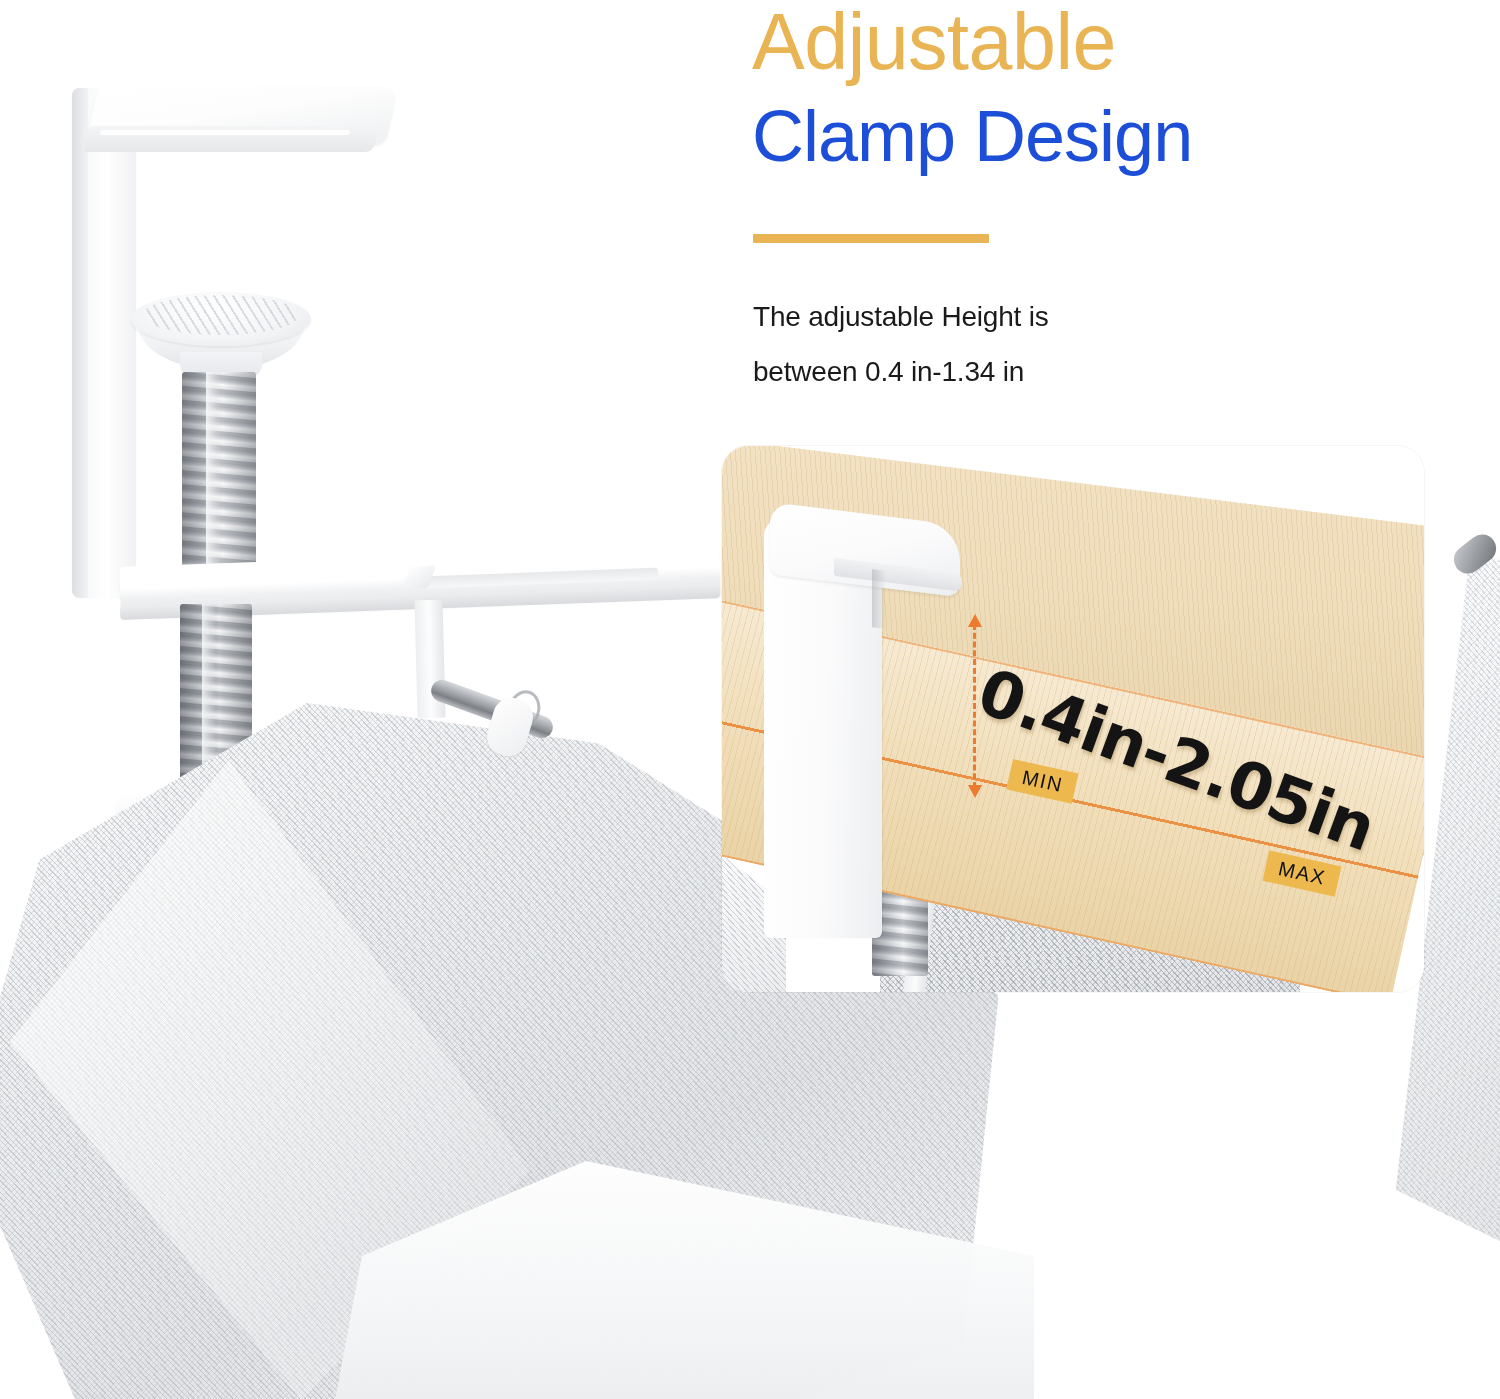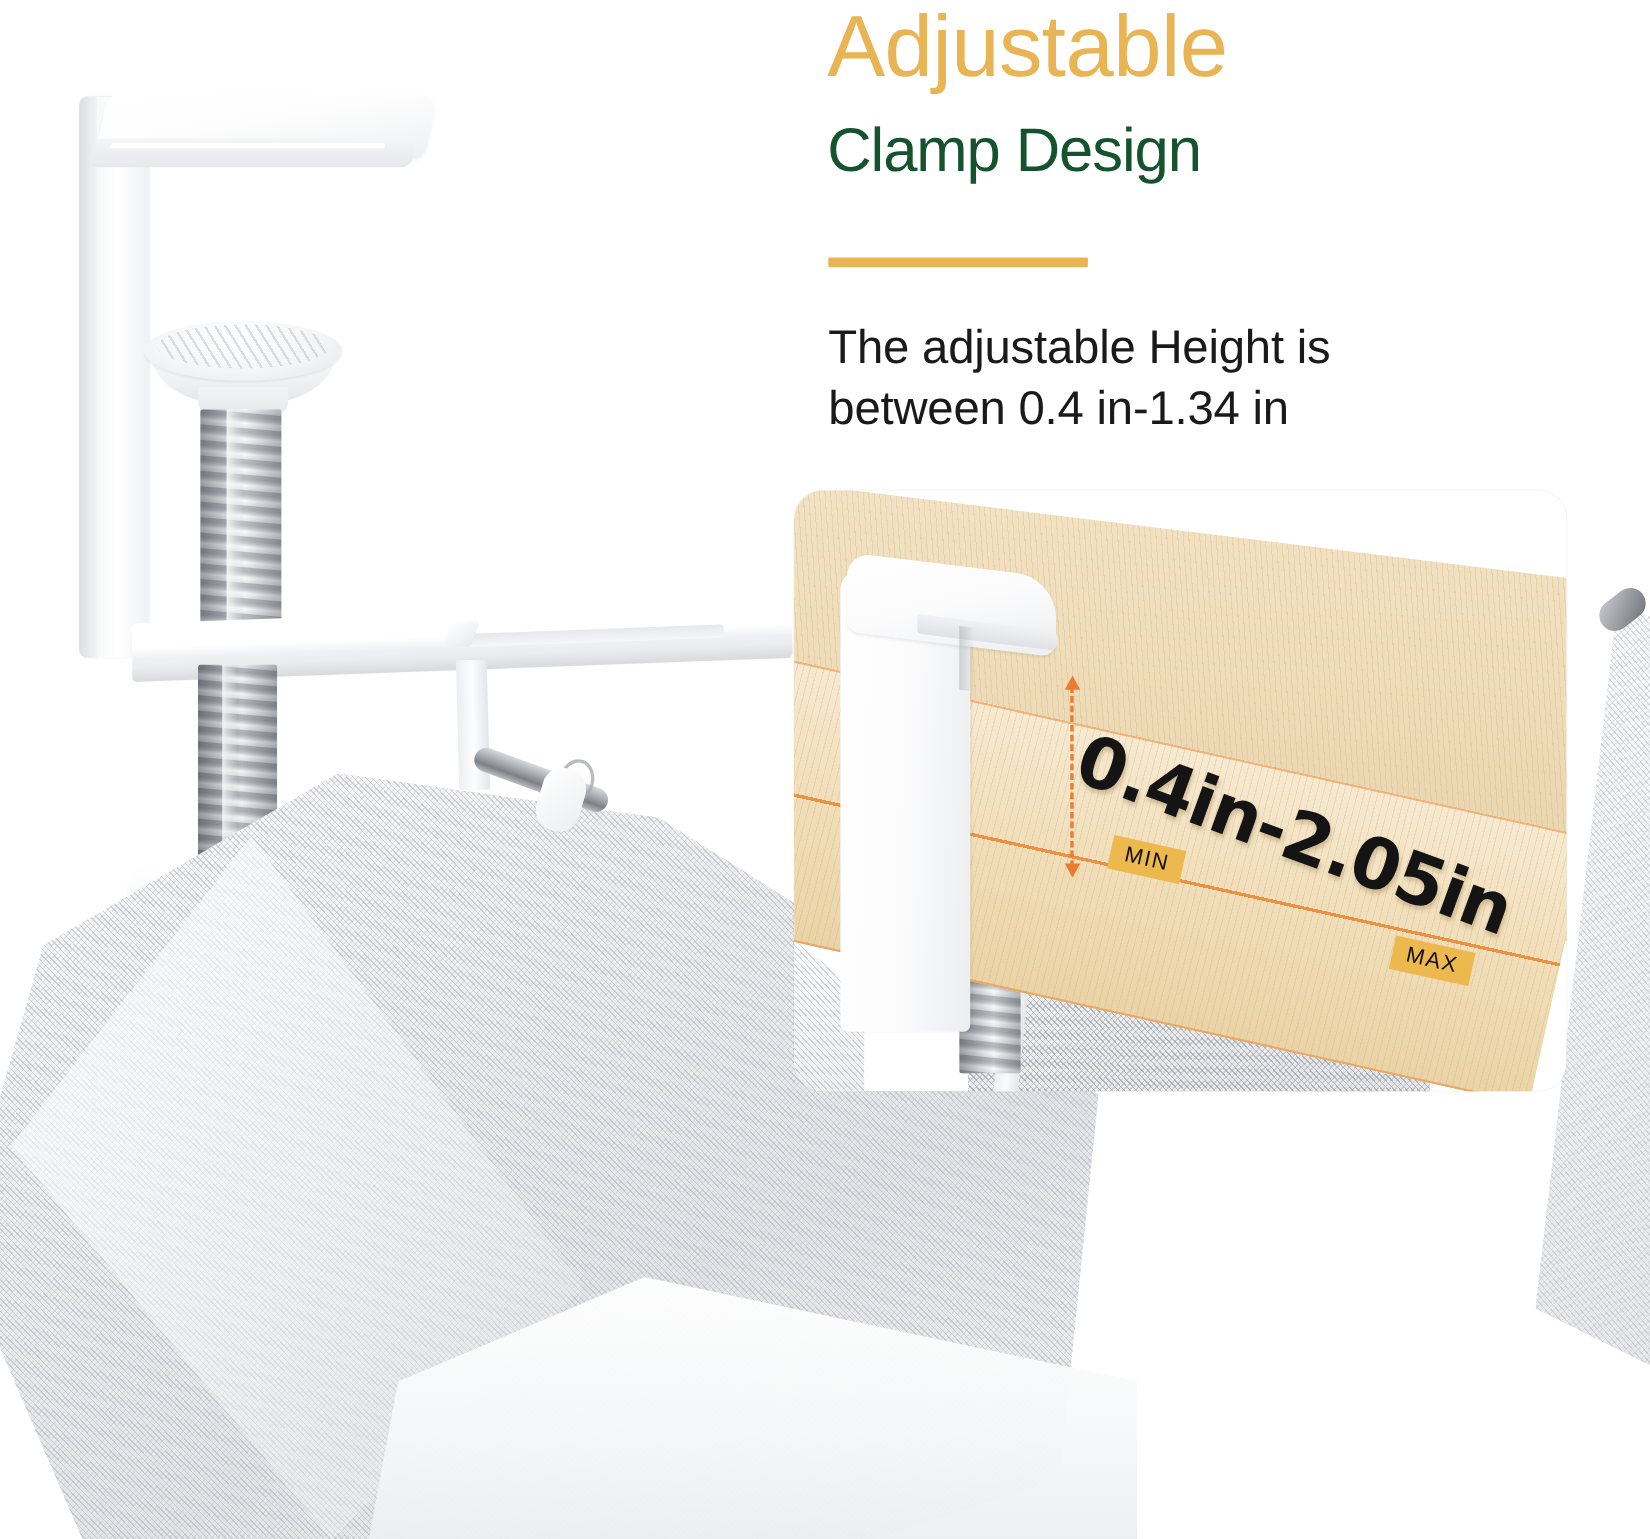--- a/index.html
+++ b/index.html
@@ -15,30 +15,30 @@
   
   .headline{
     position:absolute; left:752px; top:-4px; width:700px;
     text-align:left;
   }
   .headline .line1{
     font-size:79px; line-height:92px; font-weight:400;
     color:#E9B454; letter-spacing:-.5px; white-space:nowrap;
   }
   .headline .line2{
-    font-size:56px; line-height:96px; font-weight:400;
-    color:#14532d; letter-spacing:-1px; white-space:nowrap;
+    font-size:72px; line-height:96px; font-weight:400;
+    color:#1d4ed8; letter-spacing:-1px; white-space:nowrap;
   }
   .accent-bar{
     position:absolute;left:753px;top:234px;width:236px;height:9px;
     background:#E9B454;border-radius:1px;
   }
   .subtitle{
     position:absolute;left:753px;top:289px;width:640px;
-    font-size:43px;line-height:55px;color:#1a1a1a;font-weight:400;
+    font-size:28px;line-height:55px;color:#1a1a1a;font-weight:400;
     letter-spacing:-.2px;
   }
   .subtitle div{white-space:nowrap;}
 
   
   .product{position:absolute;left:0;top:0;width:760px;height:1399px;}
 
   
   .c-spine{
     position:absolute;left:72px;top:88px;width:64px;height:510px;

